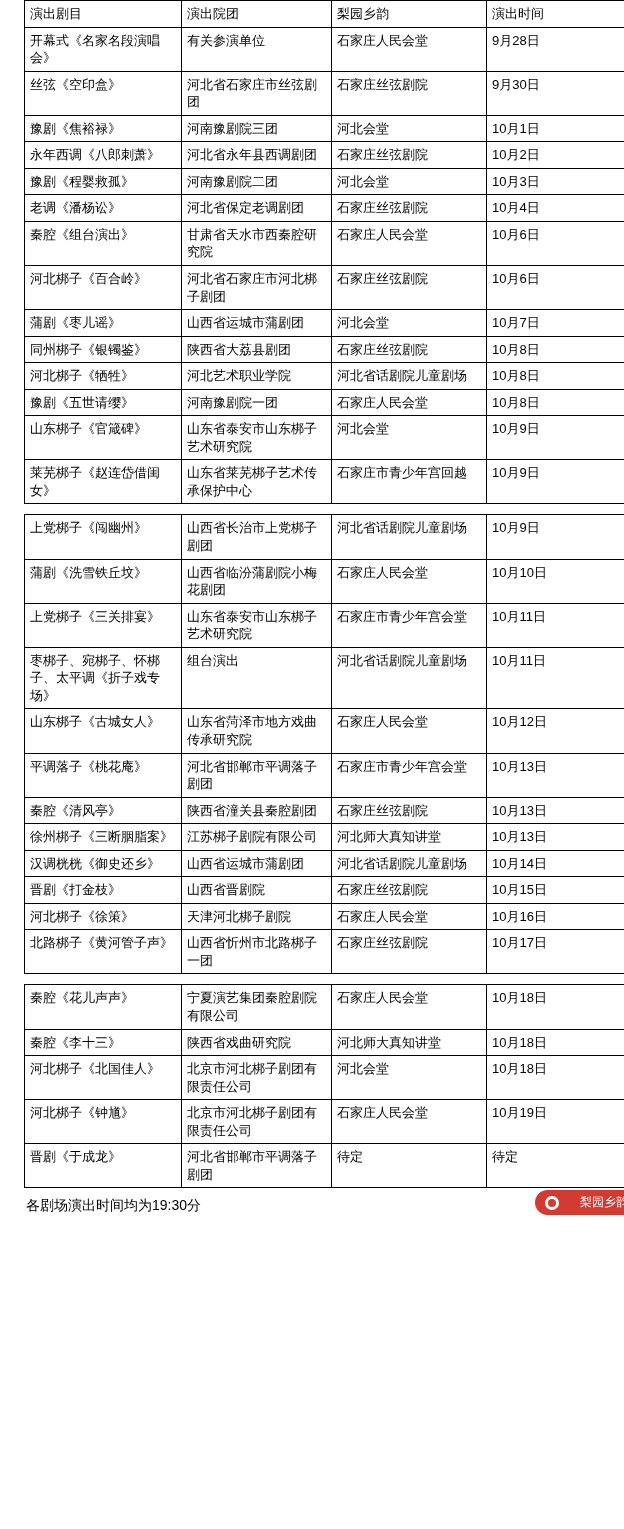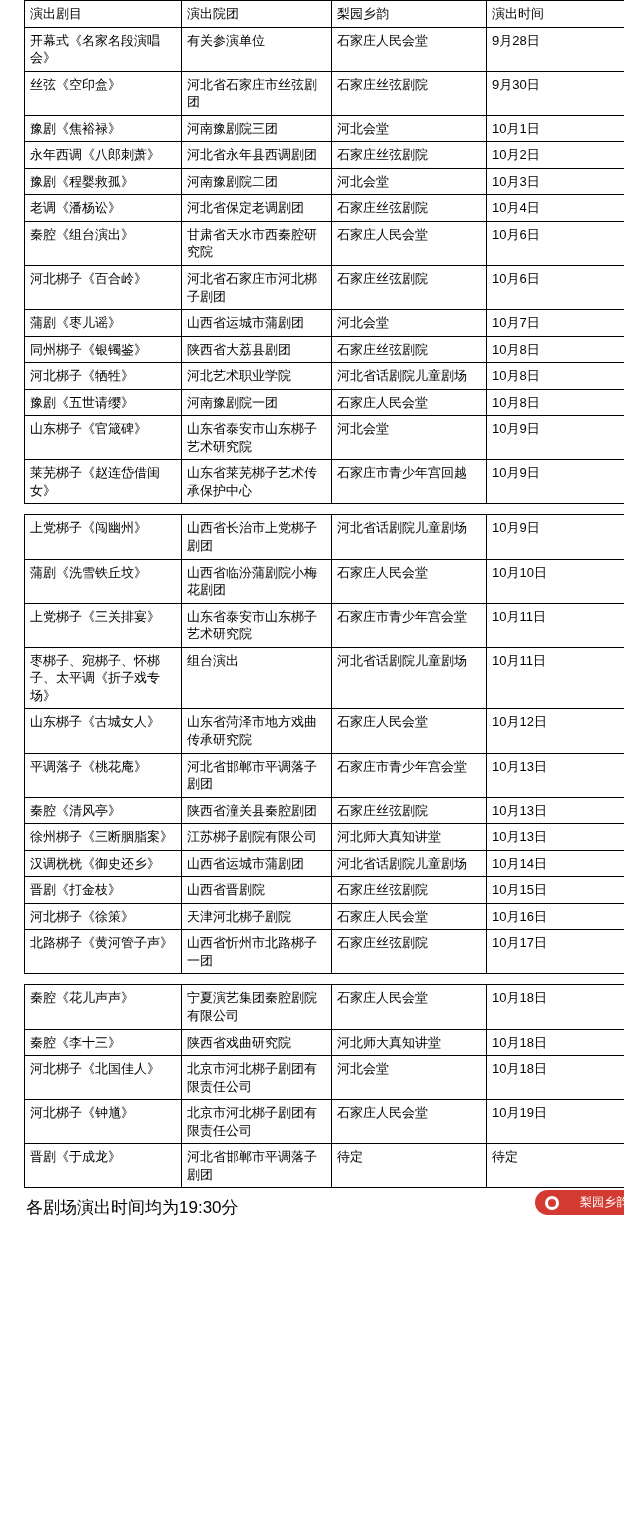--- a/index.html
+++ b/index.html
@@ -36,21 +36,21 @@
   }
   col.c0 { width: 157px; }
   col.c1 { width: 150px; }
   col.c2 { width: 155px; }
   col.c3 { width: 162px; }
   .gap {
     height: 10px;
     background: #ffffff;
   }
   .note {
-    font-size: 17px;
+    font-size: 14px;
     padding: 6px 4px 4px 2px;
     line-height: 1.4;
   }
   .footer {
     position: relative;
     height: 44px;
   }
   .footer .note {
     position: absolute;
     left: 0;

